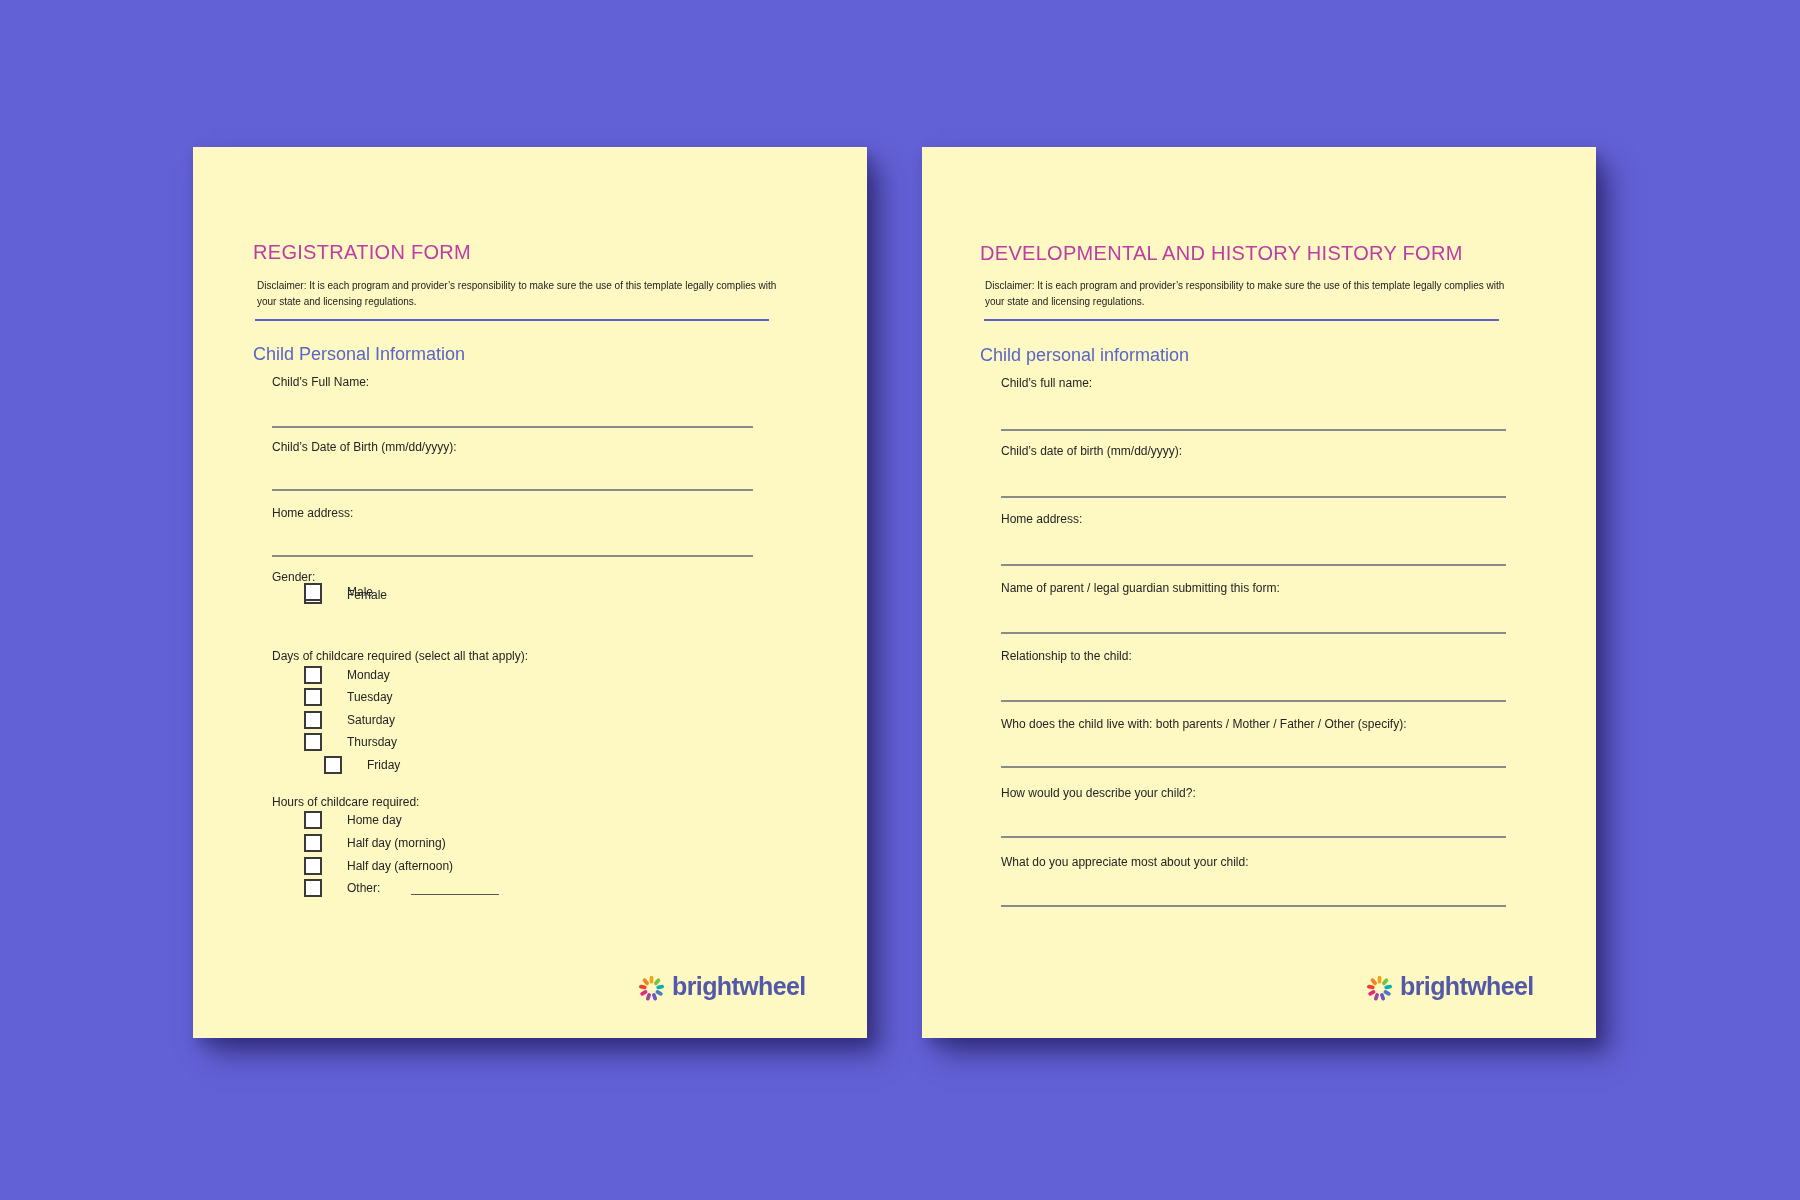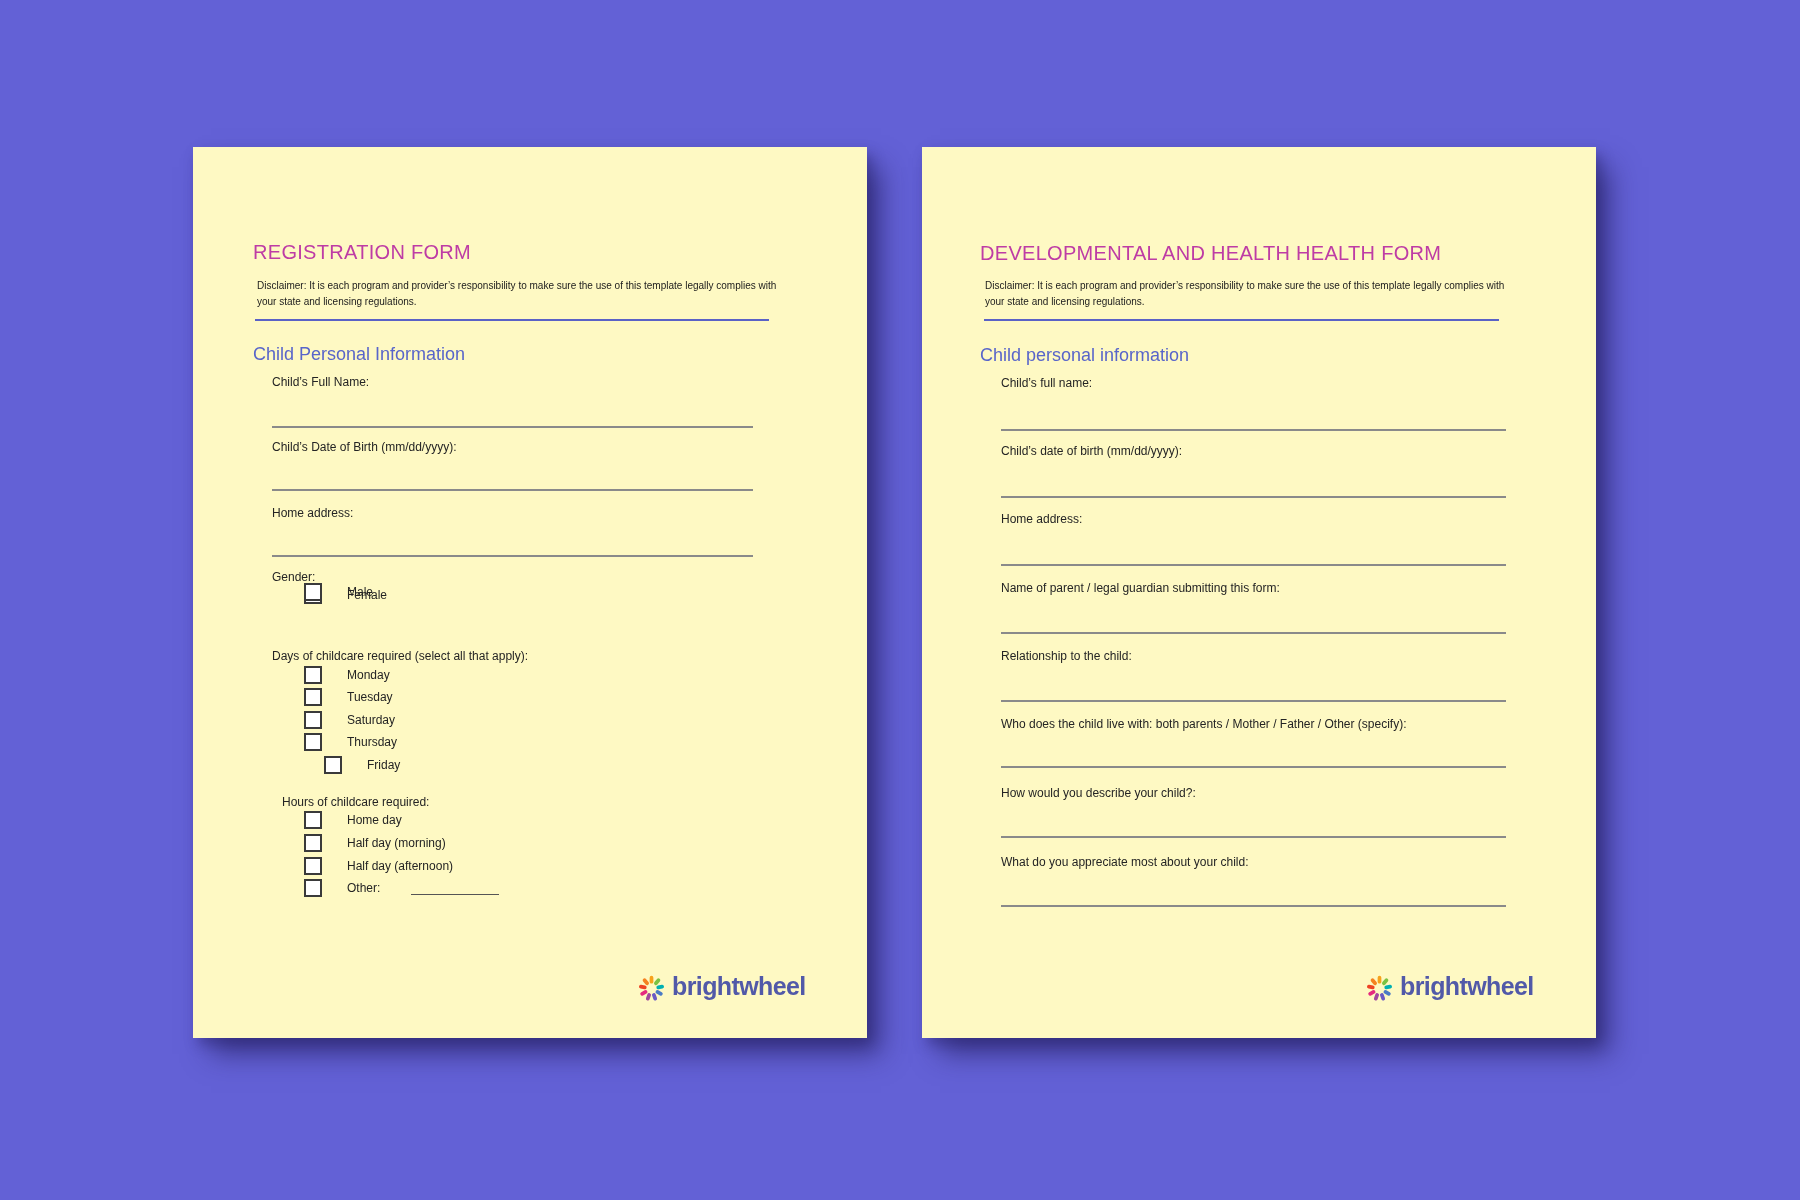--- a/index.html
+++ b/index.html
@@ -98,21 +98,21 @@
   </div>
   <div class="abs opt-row" style="left:111px;top:586px;">
     <span class="cb"></span>
     <span class="opt-label">Thursday</span>
   </div>
   <div class="abs opt-row" style="left:111px;top:609px;margin-left:20px;">
     <span class="cb"></span>
     <span class="opt-label">Friday</span>
   </div>
 
-  <div class="abs group-label" style="left:89px;top:648px;">Hours of childcare required:</div>
+  <div class="abs group-label" style="left:79px;top:648px;">Hours of childcare required:</div>
   <div class="abs opt-row" style="left:111px;top:664px;">
     <span class="cb"></span>
     <span class="opt-label">Home day</span>
   </div>
   <div class="abs opt-row" style="left:111px;top:687px;">
     <span class="cb"></span>
     <span class="opt-label">Half day (morning)</span>
   </div>
   <div class="abs opt-row" style="left:111px;top:710px;">
     <span class="cb"></span>
@@ -135,21 +135,21 @@
       <rect x="11.2" y="0.8" width="3.6" height="7.4" rx="1.8" transform="rotate(240 13 13)" fill="#E52A7E"></rect>
       <rect x="11.2" y="0.8" width="3.6" height="7.4" rx="1.8" transform="rotate(280 13 13)" fill="#EE4323"></rect>
       <rect x="11.2" y="0.8" width="3.6" height="7.4" rx="1.8" transform="rotate(320 13 13)" fill="#F58220"></rect>
     </svg>
     <span class="logo-text">brightwheel</span>
   </div>
 </div>
 
 <div class="page page-right">
 
-  <div class="abs form-title" style="left:58px;top:95px;">DEVELOPMENTAL AND HEALTH HEALTH FORM</div>
+  <div class="abs form-title" style="left:58px;top:95px;">DEVELOPMENTAL AND HISTORY HISTORY FORM</div>
 
   <div class="abs disclaimer" style="left:63px;top:131px;">
     <div>Disclaimer: It is each program and provider’s responsibility to make sure the use of this template legally complies with</div>
     <div>your state and licensing regulations.</div>
   </div>
 
   <div class="abs rule" style="left:62px;top:172px;width:515px;"></div>
 
   <div class="abs section-heading" style="left:58px;top:198px;">Child personal information</div>
 

